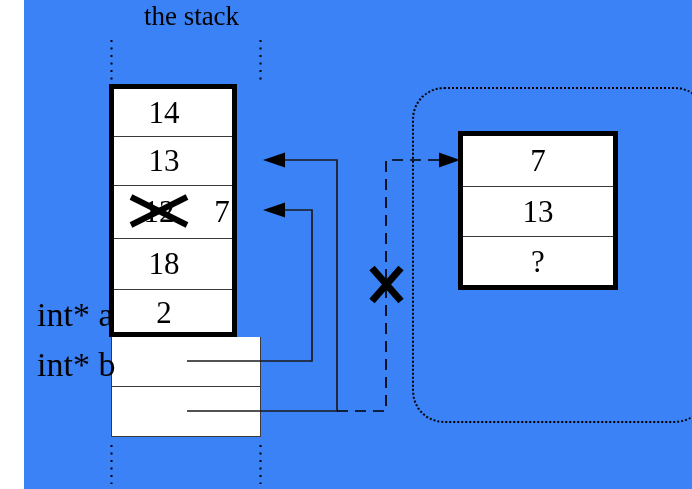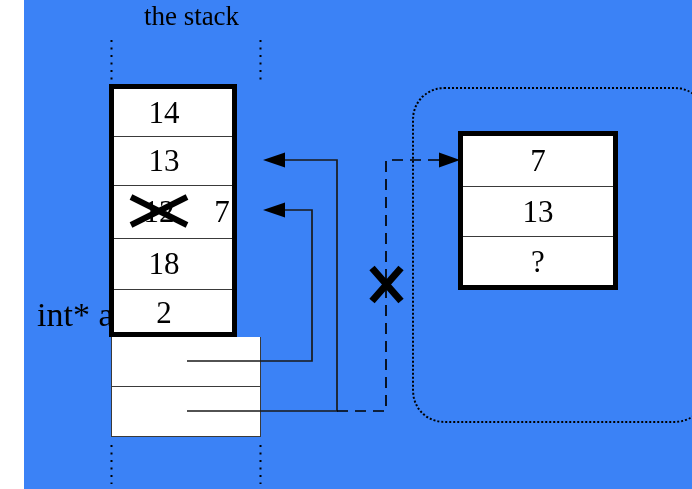--- a/index.html
+++ b/index.html
@@ -62,20 +62,21 @@
     </div>
     <div class="scell last" style="height:46px">
       <span class="val">2</span>
     </div>
   </div>
 
   <div class="prow b"></div>
   <div class="prow c"></div>
 
   <div class="var-label" style="top:298px">int* a</div>
+  <div class="var-label" style="top:348px">int* b</div>
 
   <div class="heap-region"></div>
 
   <div class="heap-box">
     <div class="hcell" style="height:50px">7</div>
     <div class="hcell" style="height:49px">13</div>
     <div class="hcell last" style="height:49px">?</div>
   </div>
 
   <svg class="overlay" viewBox="0 0 692 489" xmlns="http://www.w3.org/2000/svg">

